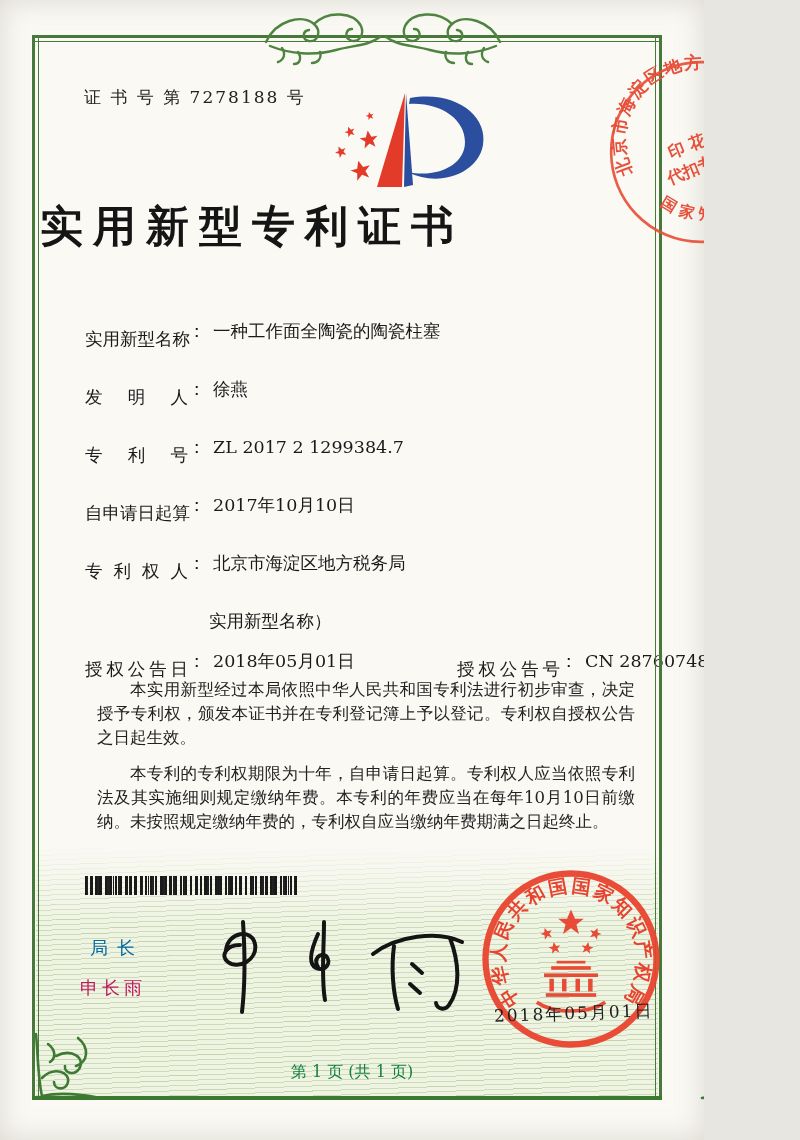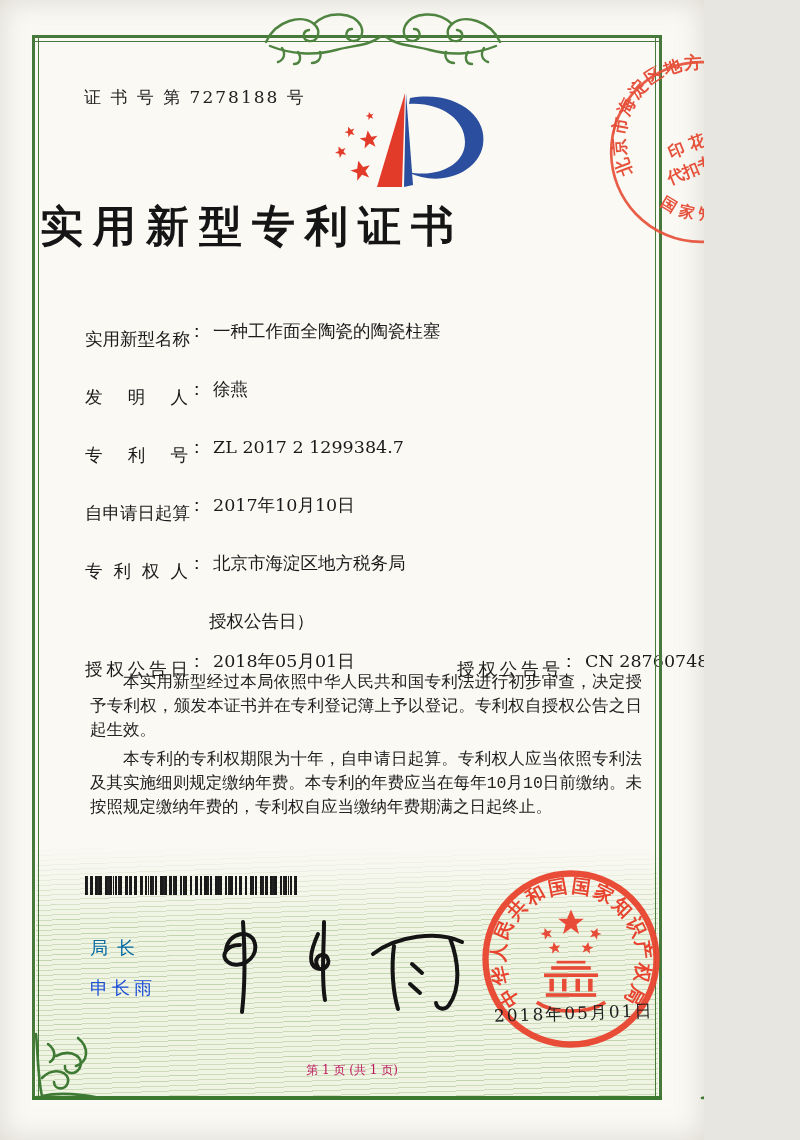--- a/index.html
+++ b/index.html
@@ -27,39 +27,39 @@
   .frow{margin-bottom:24px;line-height:26px;white-space:nowrap;}
   .flabel{display:inline-block;width:103px;text-align:justify;text-align-last:justify;vertical-align:top;margin-top:8px;}
   .fcolon{display:inline-block;vertical-align:top;}
   .fvalue{display:inline-block;vertical-align:top;margin-left:2px;white-space:normal;text-align:right;}
   .frow-address{margin-bottom:14px;}
   .addr2{margin-left:124px;line-height:26px;}
   .frow-grant{position:relative;margin-bottom:0;}
   .grant-right{position:absolute;left:372px;top:0;white-space:nowrap;}
   .paras{position:absolute;left:85px;right:57px;top:666px;font-size:16.5px;line-height:24px;
          text-align:justify;color:#222;}
-  .paras p{margin:5px;text-indent:2em;font-family:Liberation Mono, monospace;}
+  .paras p{margin:12px;text-indent:2em;}
   
   .barcode{position:absolute;z-index:4;left:85px;top:876px;width:212px;height:19px;
     background-image:
       repeating-linear-gradient(90deg,#191919 0 2px,transparent 2px 5px),
       repeating-linear-gradient(90deg,#191919 0 1px,transparent 1px 7px),
       repeating-linear-gradient(90deg,#222 0 3px,transparent 3px 11px);}
   
   .sigrole{position:absolute;z-index:4;left:90px;top:936px;font-size:18px;letter-spacing:9px;
            font-family:"DejaVu Sans",sans-serif;color:#0369a1;}
-  .signame{position:absolute;z-index:4;left:90px;top:976px;font-size:18px;letter-spacing:4px;
-           font-family:"DejaVu Sans",sans-serif;color:#1d4ed8;}
+  .signame{position:absolute;z-index:4;left:80px;top:976px;font-size:18px;letter-spacing:4px;
+           font-family:"DejaVu Sans",sans-serif;color:#be185d;}
   .sigimg{position:absolute;z-index:4;left:198px;top:912px;}
   
   .taxstamp{position:absolute;z-index:4;left:604px;top:55px;transform:rotate(-22deg);}
   .mainseal{position:absolute;z-index:4;left:481px;top:869px;}
   .sealdate{position:absolute;z-index:5;left:494px;top:1002px;font-size:17px;letter-spacing:2px;
             color:#1d1d1d;transform:rotate(-2deg);}
-  .footer{position:absolute;z-index:4;left:0;right:0;top:1062px;text-align:center;font-size:12px;color:#be185d;}
+  .footer{position:absolute;z-index:4;left:0;right:0;top:1062px;text-align:center;font-size:16px;color:#15803d;}
   
   .orn{position:absolute;z-index:3;}
   .orn-top-l{left:262px;top:8px;}
   .orn-top-r{left:382px;top:8px;transform:scaleX(-1);}
   .orn-bl{left:28px;top:1028px;}
   .orn-br{left:696px;top:1028px;transform:scaleX(-1);}
 </style>
 </head>
 <body>
 
@@ -160,21 +160,21 @@
     </div>
     <div class="frow">
       <span class="flabel">自申请日起算</span><span class="fcolon">：</span>
       <span class="fvalue">2017年10月10日</span>
     </div>
     <div class="frow">
       <span class="flabel">专 利 权 人</span><span class="fcolon">：</span>
       <span class="fvalue">北京市海淀区地方税务局</span>
     </div>
     <div class="frow frow-address">
-      <div class="addr2">授权公告日）</div>
+      <div class="addr2">实用新型名称）</div>
     </div>
     <div class="frow frow-grant">
       <span class="flabel">授权公告日</span><span class="fcolon">：</span>
       <span class="fvalue">2018年05月01日</span>
       <span class="grant-right">
         <span class="flabel">授权公告号</span><span class="fcolon">：</span>
         <span class="fvalue">CN 287607481 U</span>
       </span>
     </div>
   </div>

